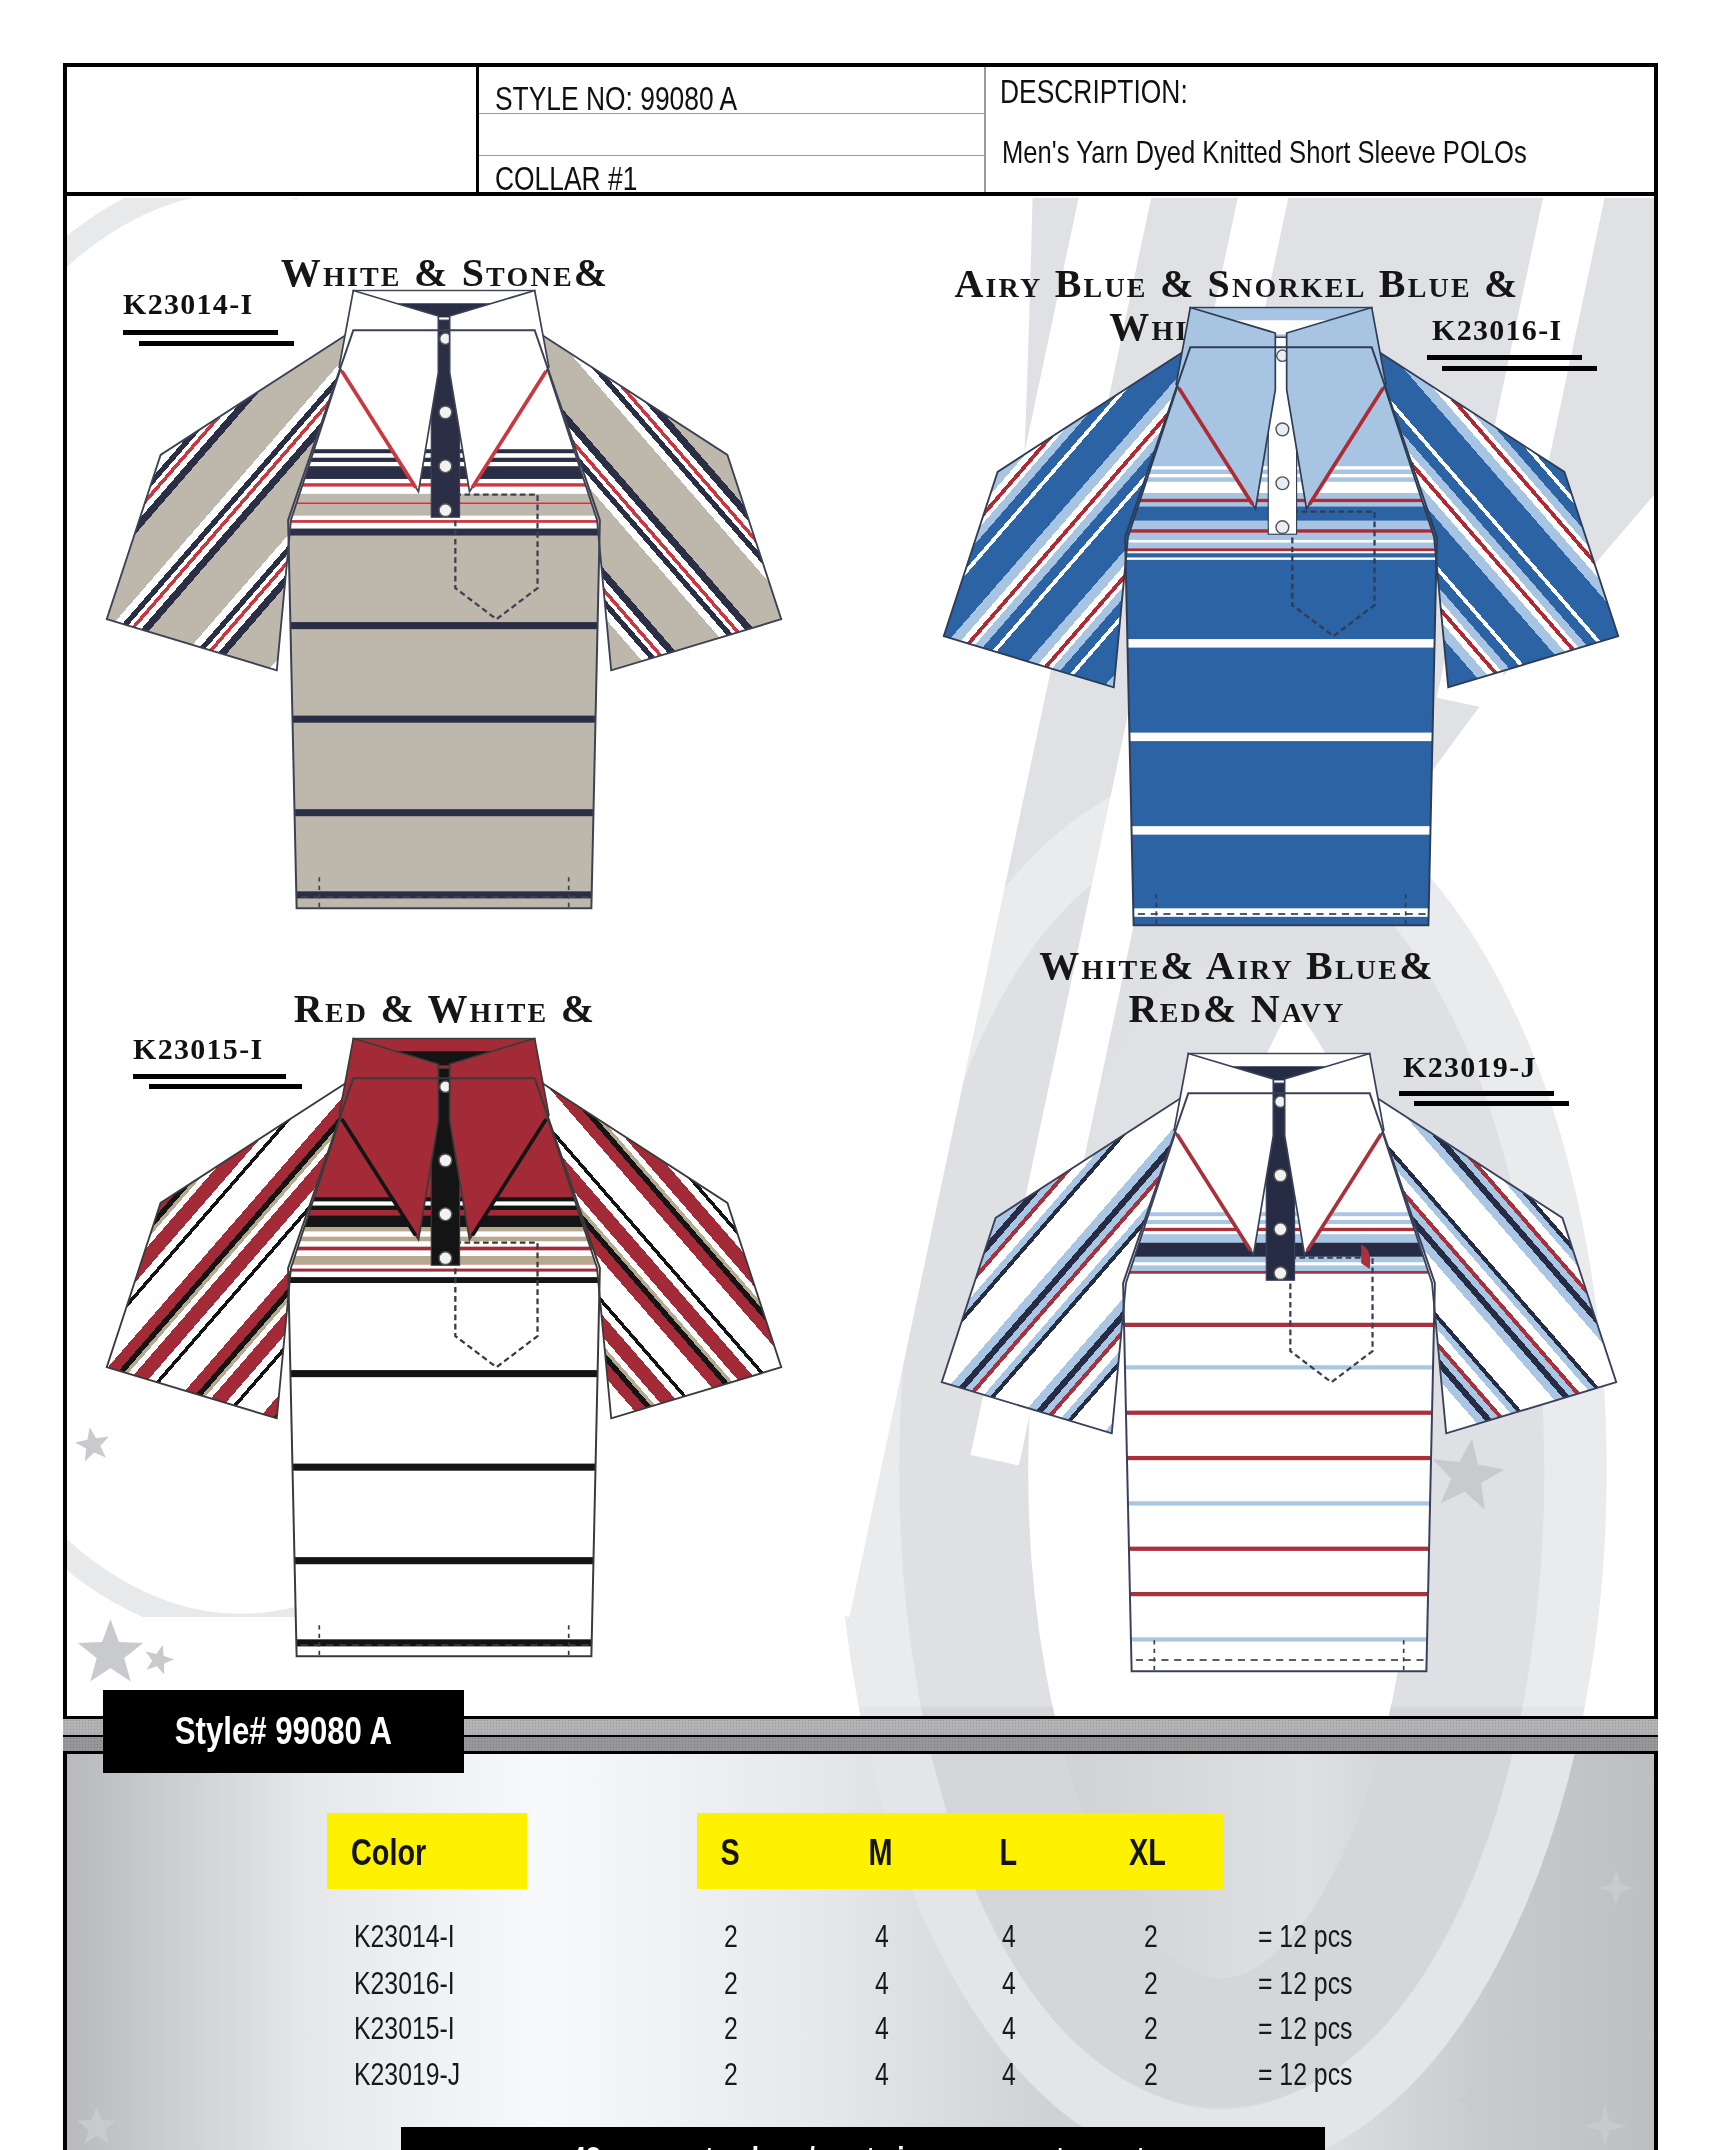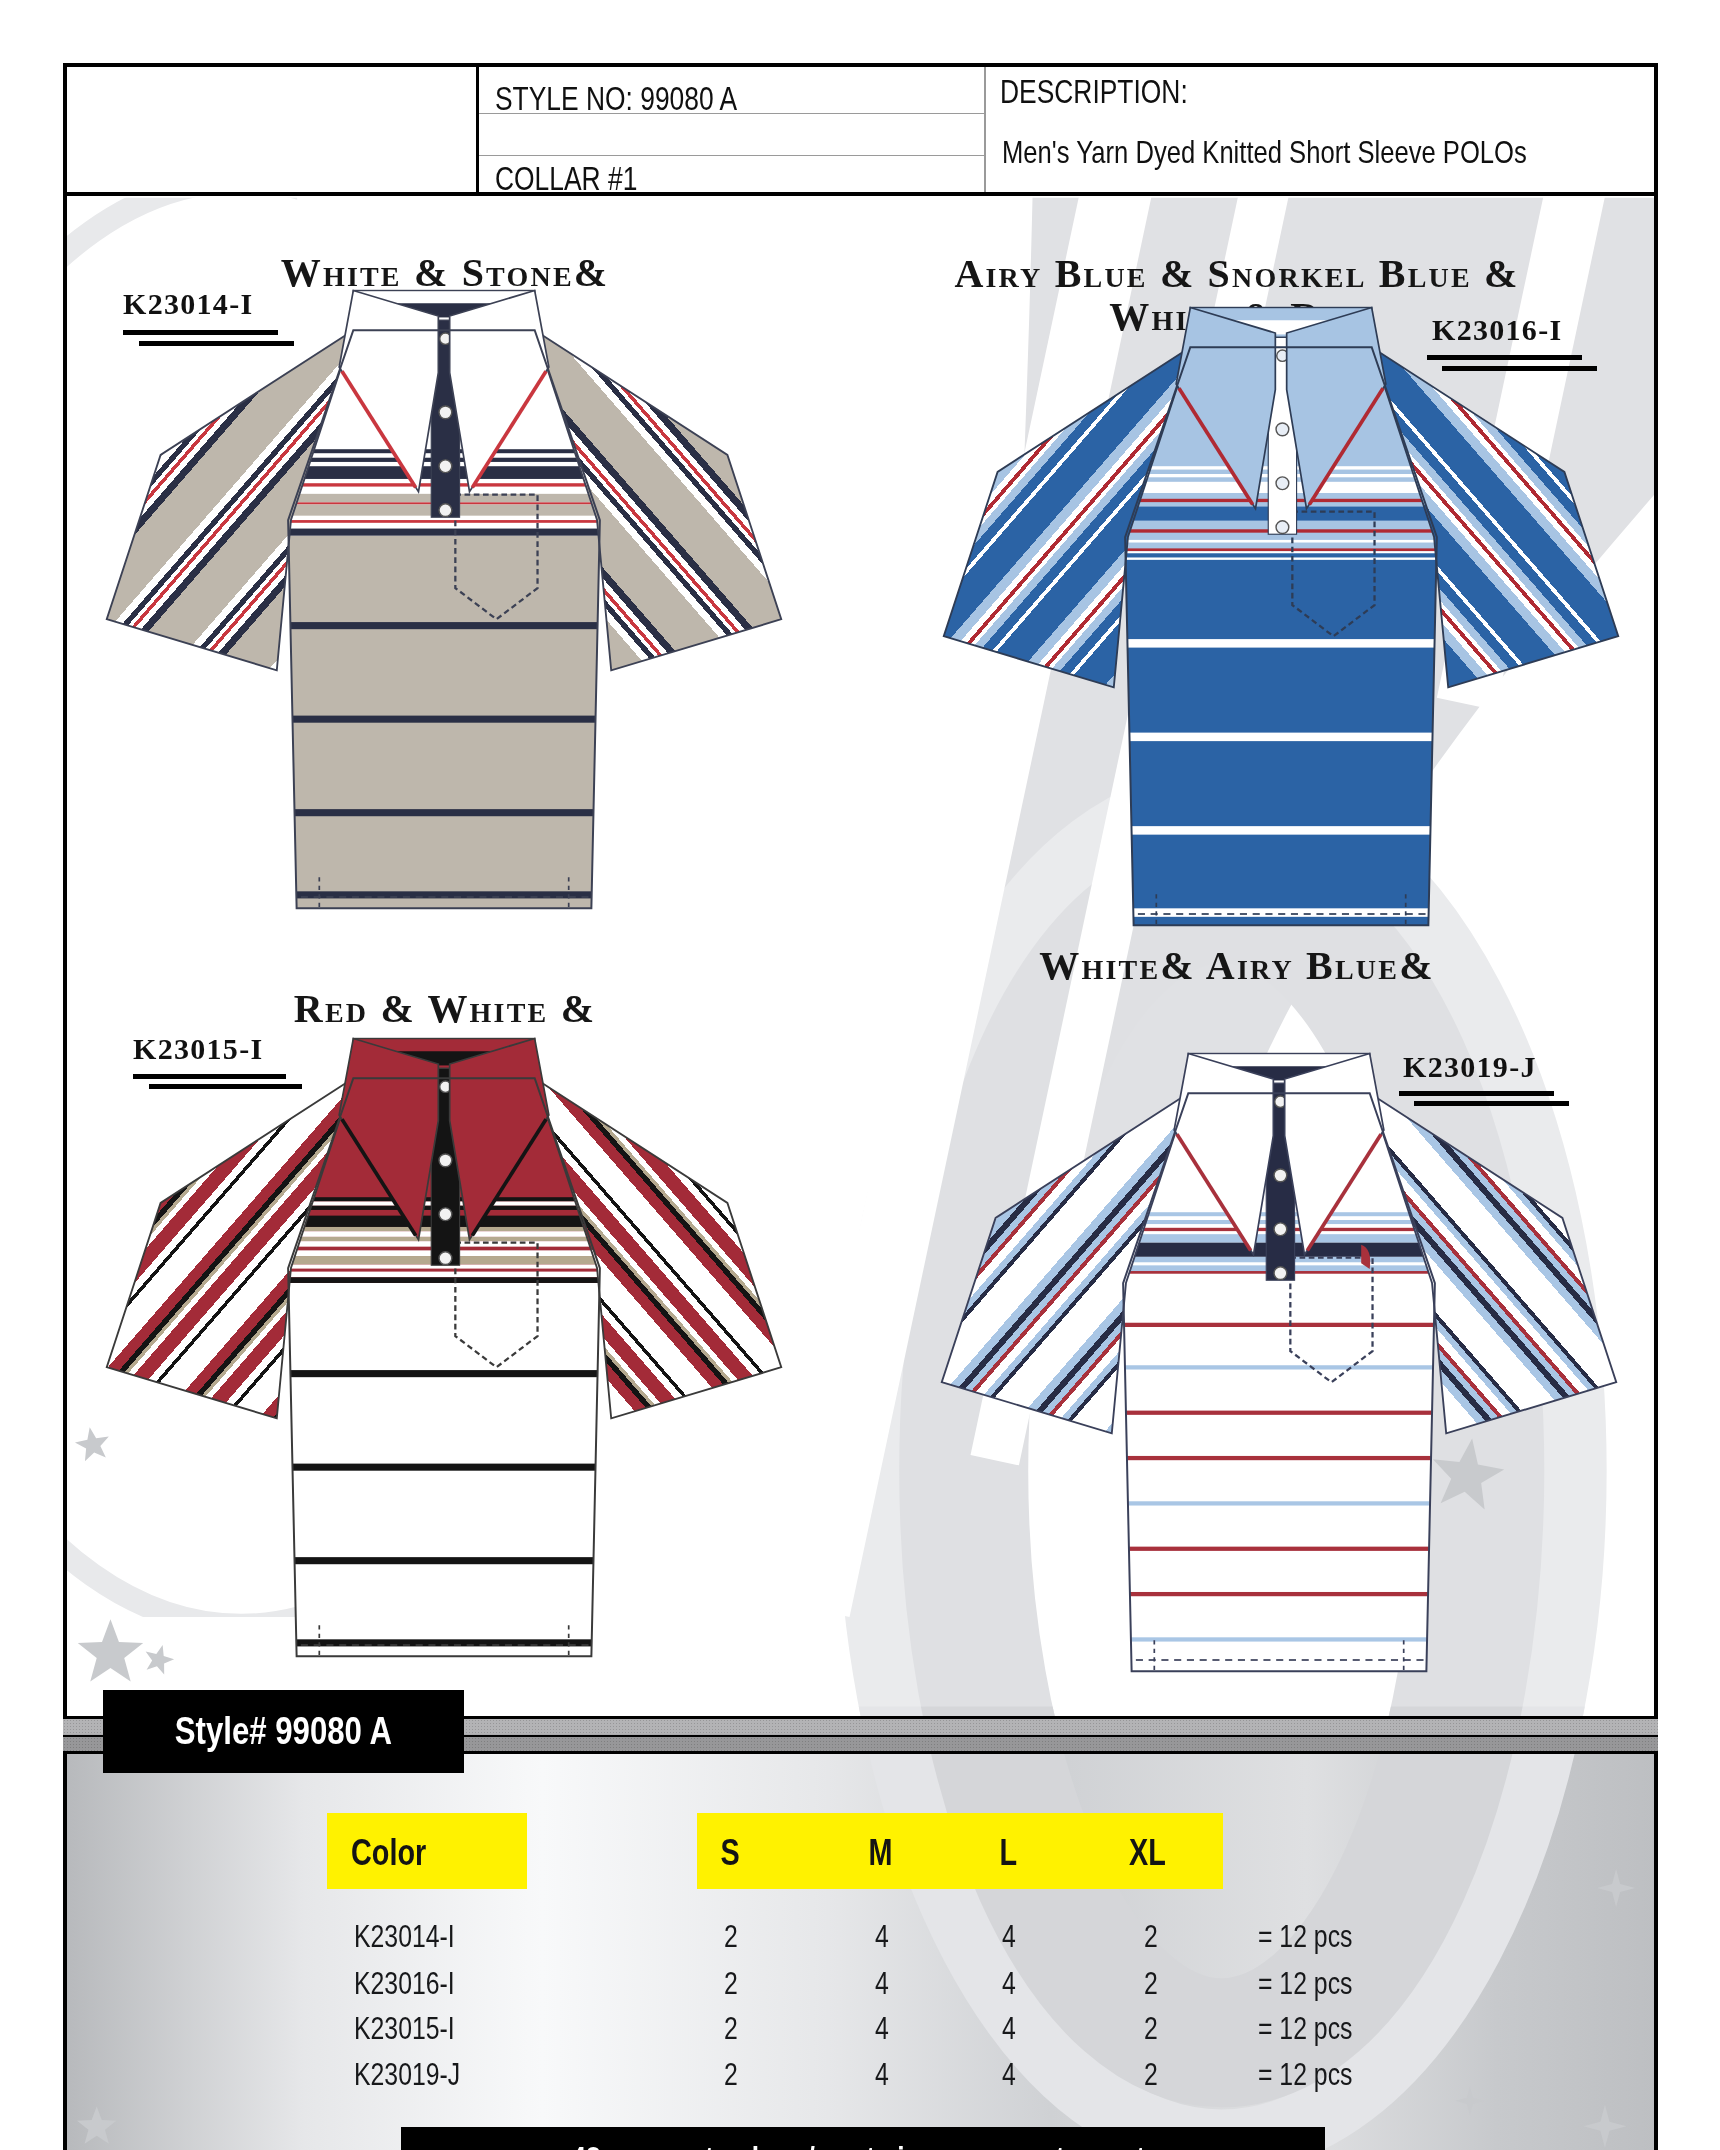--- a/index.html
+++ b/index.html
@@ -193,21 +193,21 @@
   <rect x="196" y="6" width="128" height="21" fill="#ffffff" stroke="#3c4154" stroke-width="1"></rect>
   <rect x="198" y="15" width="124" height="10" fill="#2a2f45"></rect>
   <path d="M196,6 L256,24 L256,64 L242,148 L186,60 Z" fill="#ffffff" stroke="#3c4154" stroke-width="1.2"></path>
   <path d="M324,6 L264,24 L264,64 L278,148 L334,60 Z" fill="#ffffff" stroke="#3c4154" stroke-width="1.2"></path>
   <line x1="188" y1="63" x2="240" y2="145" stroke="#c9373f" stroke-width="2.6"></line>
   <line x1="332" y1="63" x2="280" y2="145" stroke="#c9373f" stroke-width="2.6"></line>
   <path d="M196,34 L324,34 L370,168 L364,442 L156,442 L150,168 Z" fill="none" stroke="#3c4154" stroke-width="1.4"></path>
   </svg>
     </div>
 
-  <div class="shirt-title" style="left:893px;top:216px;width:688px;">
+  <div class="shirt-title" style="left:893px;top:226px;width:688px;">
     <div>Airy Blue &amp; Snorkel Blue &amp;</div>
     <div>White &amp; Red</div>
   </div>
   <div class="shirt-label" style="left:1432px;top:313px;">K23016-I</div>
   <div class="lblbar" style="left:1427px;top:355px;width:155px;"></div>
   <div class="lblbar" style="left:1442px;top:366px;width:155px;"></div>
   <div class="polo" id="polo1" style="left:912px;top:299px;width:738px;height:632px;">
       <svg viewBox="0 0 520 446" preserveAspectRatio="xMidYMid meet">
   <defs>
     <clipPath id="bc1">
@@ -388,20 +388,21 @@
   <path d="M196,6 L256,24 L256,64 L242,148 L186,60 Z" fill="#a32b38" stroke="#3a3a3a" stroke-width="1.2"></path>
   <path d="M324,6 L264,24 L264,64 L278,148 L334,60 Z" fill="#a32b38" stroke="#3a3a3a" stroke-width="1.2"></path>
   <line x1="188" y1="63" x2="240" y2="145" stroke="#141414" stroke-width="2.6"></line>
   <line x1="332" y1="63" x2="280" y2="145" stroke="#141414" stroke-width="2.6"></line>
   <path d="M196,34 L324,34 L370,168 L364,442 L156,442 L150,168 Z" fill="none" stroke="#3a3a3a" stroke-width="1.4"></path>
   </svg>
     </div>
 
   <div class="shirt-title" style="left:893px;top:908px;width:688px;">
     <div>White&amp; Airy Blue&amp;</div>
+    <div>Red&amp; Navy</div>
   </div>
   <div class="shirt-label" style="left:1403px;top:1050px;">K23019-J</div>
   <div class="lblbar" style="left:1399px;top:1091px;width:155px;"></div>
   <div class="lblbar" style="left:1414px;top:1101px;width:155px;"></div>
   <div class="polo" id="polo3" style="left:910px;top:1045px;width:738px;height:632px;">
       <svg viewBox="0 0 520 446" preserveAspectRatio="xMidYMid meet">
   <defs>
     <clipPath id="bc3">
             <path d="M196,34 L324,34 L370,168 L364,442 L156,442 L150,168 Z"></path>
           </clipPath>

